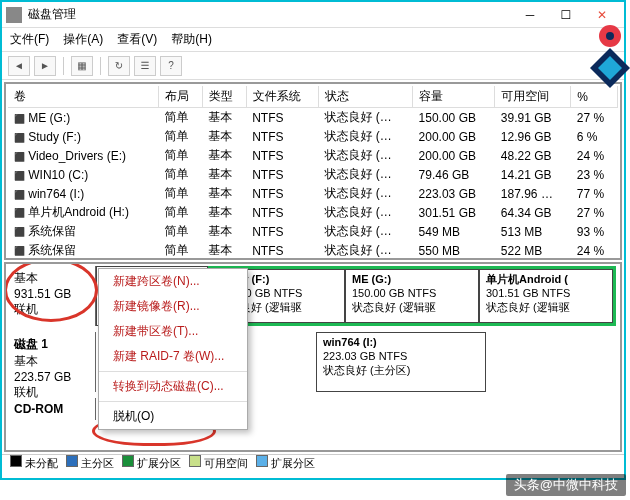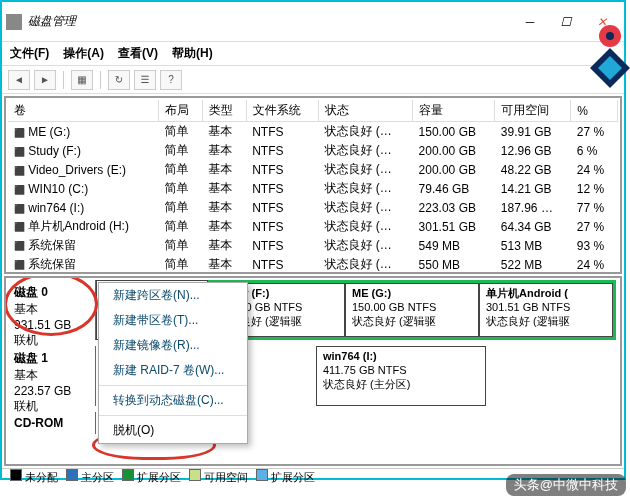--- a/index.html
+++ b/index.html
@@ -1,49 +1,49 @@
 <!DOCTYPE html>
 <html><head>
 <meta charset="utf-8">
 <style>
 * { box-sizing: border-box; margin: 0; padding: 0; }
 body { font-family: "Microsoft YaHei", "SimSun", sans-serif; font-size: 12px; background: #fff; width: 630px; height: 500px; overflow: hidden; position: relative; }
 .window { border: 2px solid #00bcd4; width: 626px; height: 480px; position: relative; }
-.titlebar { background: #fff; height: 40px; display: flex; align-items: center; padding: 0 4px; border-bottom: 1px solid #ddd; font-style: italic; }
+.titlebar { background: #fff; height: 26px; display: flex; align-items: center; padding: 0 4px; border-bottom: 1px solid #ddd; }
 .titlebar .icon { width: 16px; height: 16px; background: #888; margin-right: 6px; }
 .titlebar .title { flex: 1; }
 .winbtns { display: flex; gap: 0; }
 .winbtn { width: 36px; height: 24px; display: flex; align-items: center; justify-content: center; cursor: pointer; }
 .winbtn.close { color: #e74c3c; }
 .menubar { height: 24px; display: flex; align-items: center; padding: 0 8px; gap: 14px; border-bottom: 1px solid #ddd; }
-.menuitem { cursor: pointer; font-weight: bold; }
+.menuitem { cursor: pointer; }
 .toolbar { height: 28px; display: flex; align-items: center; padding: 0 6px; gap: 4px; border-bottom: 1px solid #ddd; }
 .tbtn { width: 22px; height: 20px; border: 1px solid #ccc; background: #f8f8f8; display: flex; align-items: center; justify-content: center; cursor: pointer; font-size: 10px; color: #555; }
 .tsep { width: 1px; height: 18px; background: #ccc; margin: 0 3px; }
 .vollist { border: 2px solid #999; margin: 2px; height: 178px; overflow: auto; padding:2px; }
 .vtable { width: 100%; border-collapse: collapse; font-size: 12px; }
 .vtable th { text-align: left; padding: 2px 6px; border-right: 1px solid #ddd; border-bottom: 1px solid #ddd; background: #fff; font-weight: normal; }
 .vtable td { padding: 1px 6px; white-space: nowrap; }
 .vtable td:first-child::before { content: "⬛"; font-size: 9px; color: #444; margin-right: 3px; }
 .graphical { padding: 2px 4px; position: relative; height: 190px; overflow: hidden; border: 2px solid #999; margin: 2px; }
 .diskrow { display: flex; align-items: stretch; margin-bottom: 6px; height: 60px; }
 .diskinfo { width: 86px; padding: 4px; border-right: 1px solid #666; }
 .diskinfo .name { font-weight: bold; }
 .parts { flex: 1; display: flex; gap: 0; position: relative; }
 .part { border: 1px solid #444; padding: 3px 6px; font-size: 11px; line-height: 1.25; overflow: hidden; }
 .part .pname { font-weight: bold; white-space: nowrap; }
 .hl-green { border: 3px solid #1db954; }
 .circle-red { position: absolute; border: 3px solid #d9352a; border-radius: 50%; pointer-events: none; }
 .ctxmenu { position: absolute; background: #fff; border: 1px solid #aaa; box-shadow: 3px 3px 6px rgba(0,0,0,0.25); width: 150px; z-index: 50; }
 .ctxmenu .ci { padding: 4px 14px; cursor: pointer; }
-.ctxmenu .ci.disabled { color: #0c4a6e; cursor: default; }
+.ctxmenu .ci.disabled { color: #b91c1c; cursor: default; }
 .ctxmenu .csep { height: 1px; background: #ddd; margin: 2px 0; }
 .legend { height: 22px; display: flex; align-items: flex-start; gap: 8px; padding: 0 8px; border-top: 1px solid #ccc; font-size: 11px; }
 .legend .sw { width: 12px; height: 12px; display: inline-block; margin-right: 3px; border: 1px solid #666; }
-.watermark { position: absolute; bottom: 4px; right: 4px; font-size: 13px; color: #fff; background: rgba(0,0,0,0.5); padding: 2px 8px; border-radius: 8px; z-index:100;}
+.watermark { position: absolute; bottom: 4px; right: 4px; font-size: 13px; color: #fff; background: rgba(0,0,0,0.5); padding: 2px 8px; border-radius: 2px; z-index:100;}
 .logo { position: absolute; top: 22px; right: 0; width: 70px; height: 70px; z-index: 90; }
 </style>
 </head>
 <body>
 
 <div class="window">
   <div class="titlebar">
     <div class="icon"></div>
     <div class="title">磁盘管理</div>
     <div class="winbtns">
@@ -117,21 +117,21 @@
             <td>24 %</td>
           </tr>
           <tr>
             <td>WIN10 (C:)</td>
             <td>简单</td>
             <td>基本</td>
             <td>NTFS</td>
             <td>状态良好 (…</td>
             <td>79.46 GB</td>
             <td>14.21 GB</td>
-            <td>12 %</td>
+            <td>23 %</td>
           </tr>
           <tr>
             <td>win764 (I:)</td>
             <td>简单</td>
             <td>基本</td>
             <td>NTFS</td>
             <td>状态良好 (…</td>
             <td>223.03 GB</td>
             <td>187.96 …</td>
             <td>77 %</td>
@@ -166,21 +166,20 @@
             <td>522 MB</td>
             <td>24 %</td>
           </tr>
         </tbody>
     </table>
   </div>
 
   <div class="graphical">
     <div class="diskrow">
       <div class="diskinfo">
-        <div class="name">磁盘 0</div>
         <div>基本</div>
         <div>931.51 GB</div>
         <div>联机</div>
       </div>
       <div class="parts">
         <div class="part" style="flex:0 0 112px">
           <div class="pname">Video_Drivers</div>
           <div>200.00 GB NTFS</div>
           <div>状态良好 (页面文</div>
         </div>
@@ -208,38 +207,38 @@
       <div class="diskinfo">
         <div class="name">磁盘 1</div>
         <div>基本</div>
         <div>223.57 GB</div>
         <div>联机</div>
       </div>
       <div class="parts">
         <div style="flex:0 0 220px"></div>
         <div class="part" style="flex:0 0 170px">
           <div class="pname">win764  (I:)</div>
-          <div>411.75 GB NTFS</div>
+          <div>223.03 GB NTFS</div>
           <div>状态良好 (主分区)</div>
         </div>
       </div>
     </div>
 
     <div class="diskrow" style="height:22px">
       <div class="diskinfo">
         <div class="name">CD-ROM</div>
       </div>
     </div>
 
     <div class="circle-red" style="left:-2px;top:-6px;width:94px;height:64px"></div>
 
     <div class="ctxmenu" style="left:92px;top:4px">
       <div class="ci disabled">新建跨区卷(N)...</div>
+      <div class="ci disabled">新建镜像卷(R)...</div>
       <div class="ci disabled">新建带区卷(T)...</div>
-      <div class="ci disabled">新建镜像卷(R)...</div>
       <div class="ci disabled">新建 RAID-7 卷(W)...</div>
       <div class="csep"></div>
       <div class="ci disabled">转换到动态磁盘(C)...</div>
       <div class="csep"></div>
       <div class="ci">脱机(O)</div>
 
     </div>
     <div class="circle-red" style="left:86px;top:152px;width:124px;height:30px;border-radius:50%/60%"></div>
   </div>
 

